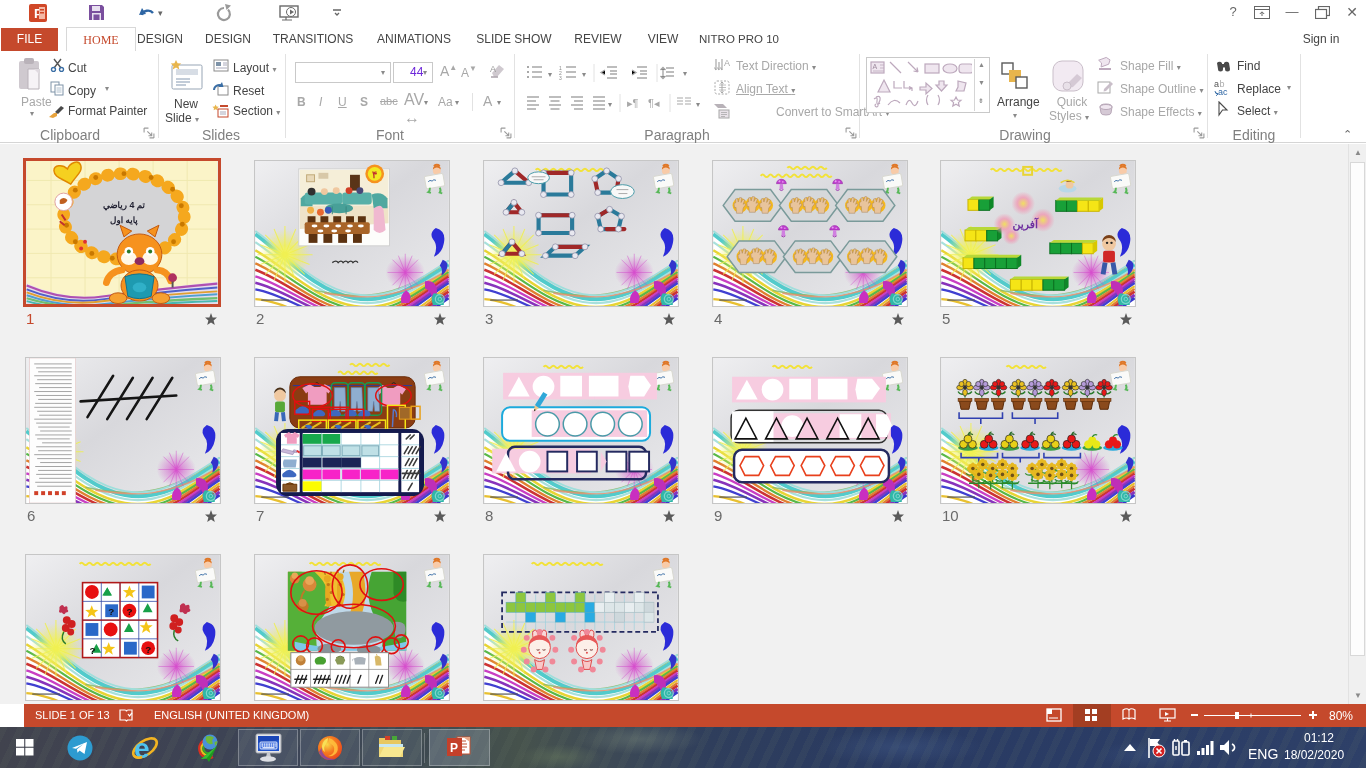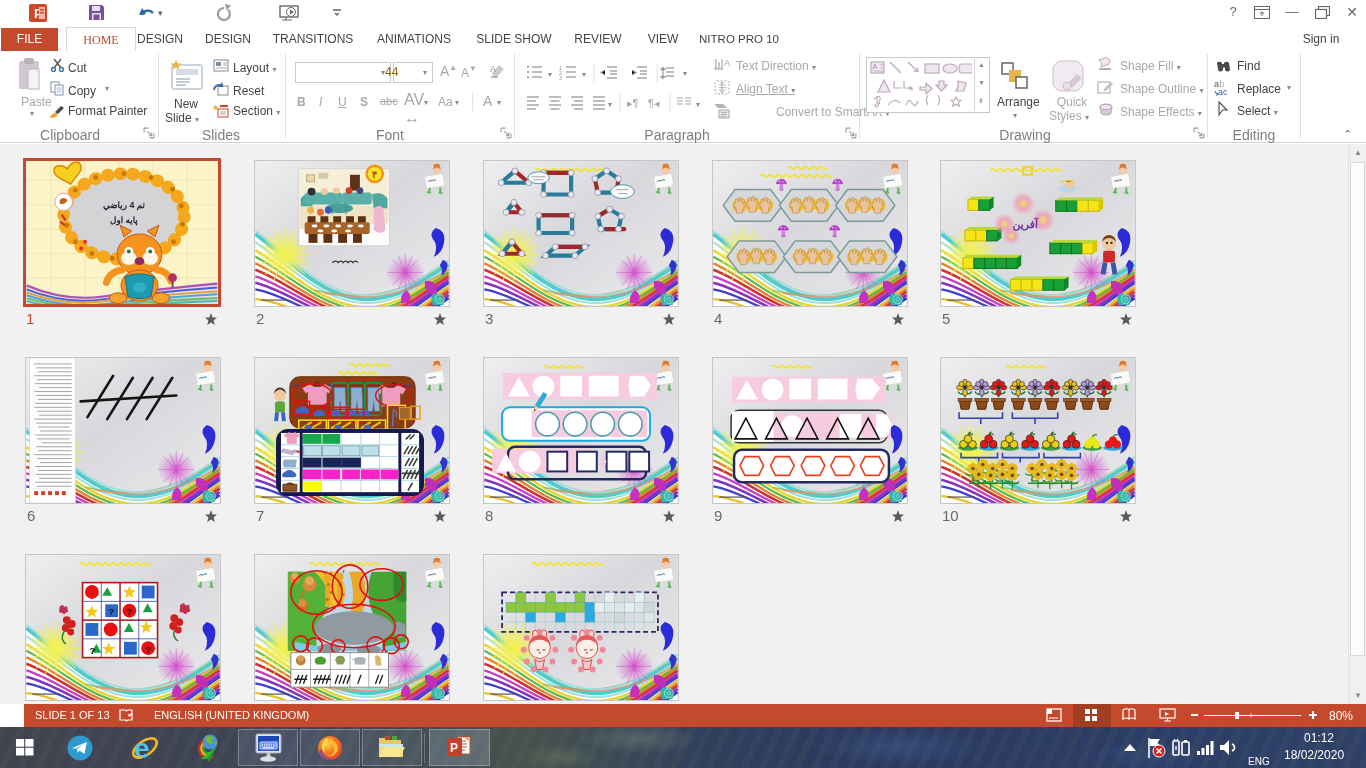--- a/index.html
+++ b/index.html
@@ -180,21 +180,21 @@
     <path d="M8 3 h8" stroke="#C5492C" stroke-width="2"></path>
     <rect x="6" y="6" width="10" height="8" fill="#fff" stroke="#C5492C"></rect>
     <path d="M8 9 h6 M8 11 h6" stroke="#aab" stroke-width="1"></path>
   </svg>
   <div class="rtext abs" style="left:233px; top:53px;">Section <span class="darr">▾</span></div>
   <div class="glabel abs" style="left:181px; width:80px;">Slides</div>
 
   <div class="abs" style="left:295px; top:11px; width:96px; height:21px; background:#fff; border:1px solid #c9c9c9;"></div>
   <div class="darr abs" style="left:381px; top:17px;">▾</div>
   <div class="abs" style="left:393px; top:11px; width:40px; height:21px; background:#fff; border:1px solid #c9c9c9;"></div>
-  <div class="rgrey abs" style="left:385px; top:14px; color:#a16207;">44</div>
+  <div class="rgrey abs" style="left:410px; top:14px; color:#6d28d9;">44</div>
   <div class="darr abs" style="left:423px; top:17px;">▾</div>
   <div class="rgrey abs" style="left:440px; top:12px; font-size:14px;">A<span style="font-size:8px; vertical-align:6px;">▲</span></div>
   <div class="rgrey abs" style="left:461px; top:13px; font-size:12px;">A<span style="font-size:8px; vertical-align:6px;">▼</span></div>
   <svg class="abs" style="left:489px; top:12px;" width="17" height="16" viewBox="0 0 17 16">
     <path d="M3 10 l7 -8 5 4 -7 8 -3 0 z" fill="#cfc9cf"></path>
     <path d="M2 14 h7" stroke="#b0a8b0" stroke-width="1.6"></path>
     <text x="1" y="9" font-size="9" fill="#9a9a9a">A</text>
   </svg>
   <div class="rgrey abs" style="left:297px; top:44px; font-weight:bold;">B</div>
   <div class="rgrey abs" style="left:319px; top:44px; font-style:italic;">I</div>
@@ -1499,16 +1499,16 @@
   <svg class="abs" style="left:1197px; top:12px;" width="18" height="17" viewBox="0 0 18 17">
     <rect x="0" y="12" width="3" height="4" fill="#fff"></rect>
     <rect x="4.5" y="9" width="3" height="7" fill="#fff"></rect>
     <rect x="9" y="6" width="3" height="10" fill="#fff"></rect>
     <rect x="13.5" y="2" width="3" height="14" fill="#fff"></rect>
   </svg>
   <svg class="abs" style="left:1219px; top:11px;" width="20" height="19" viewBox="0 0 20 19">
     <path d="M1,7 h4 l5,-5 v15 l-5,-5 h-4 z" fill="#fff"></path>
     <path d="M13,6 a5,4 0 0 1 0,7" stroke="#fff" stroke-width="1.6" fill="none"></path>
   </svg>
-  <div class="traytxt abs" style="left:1248px; top:29px; font-size:10px;">ENG</div>
+  <div class="traytxt abs" style="left:1248px; top:19px; font-size:14px;">ENG</div>
   <div class="traytxt abs" style="left:1290px; top:4px; width:58px; text-align:center;">01:12</div>
   <div class="traytxt abs" style="left:1284px; top:21px; width:70px; ">18/02/2020</div>
 </div>
 
 </body></html>

